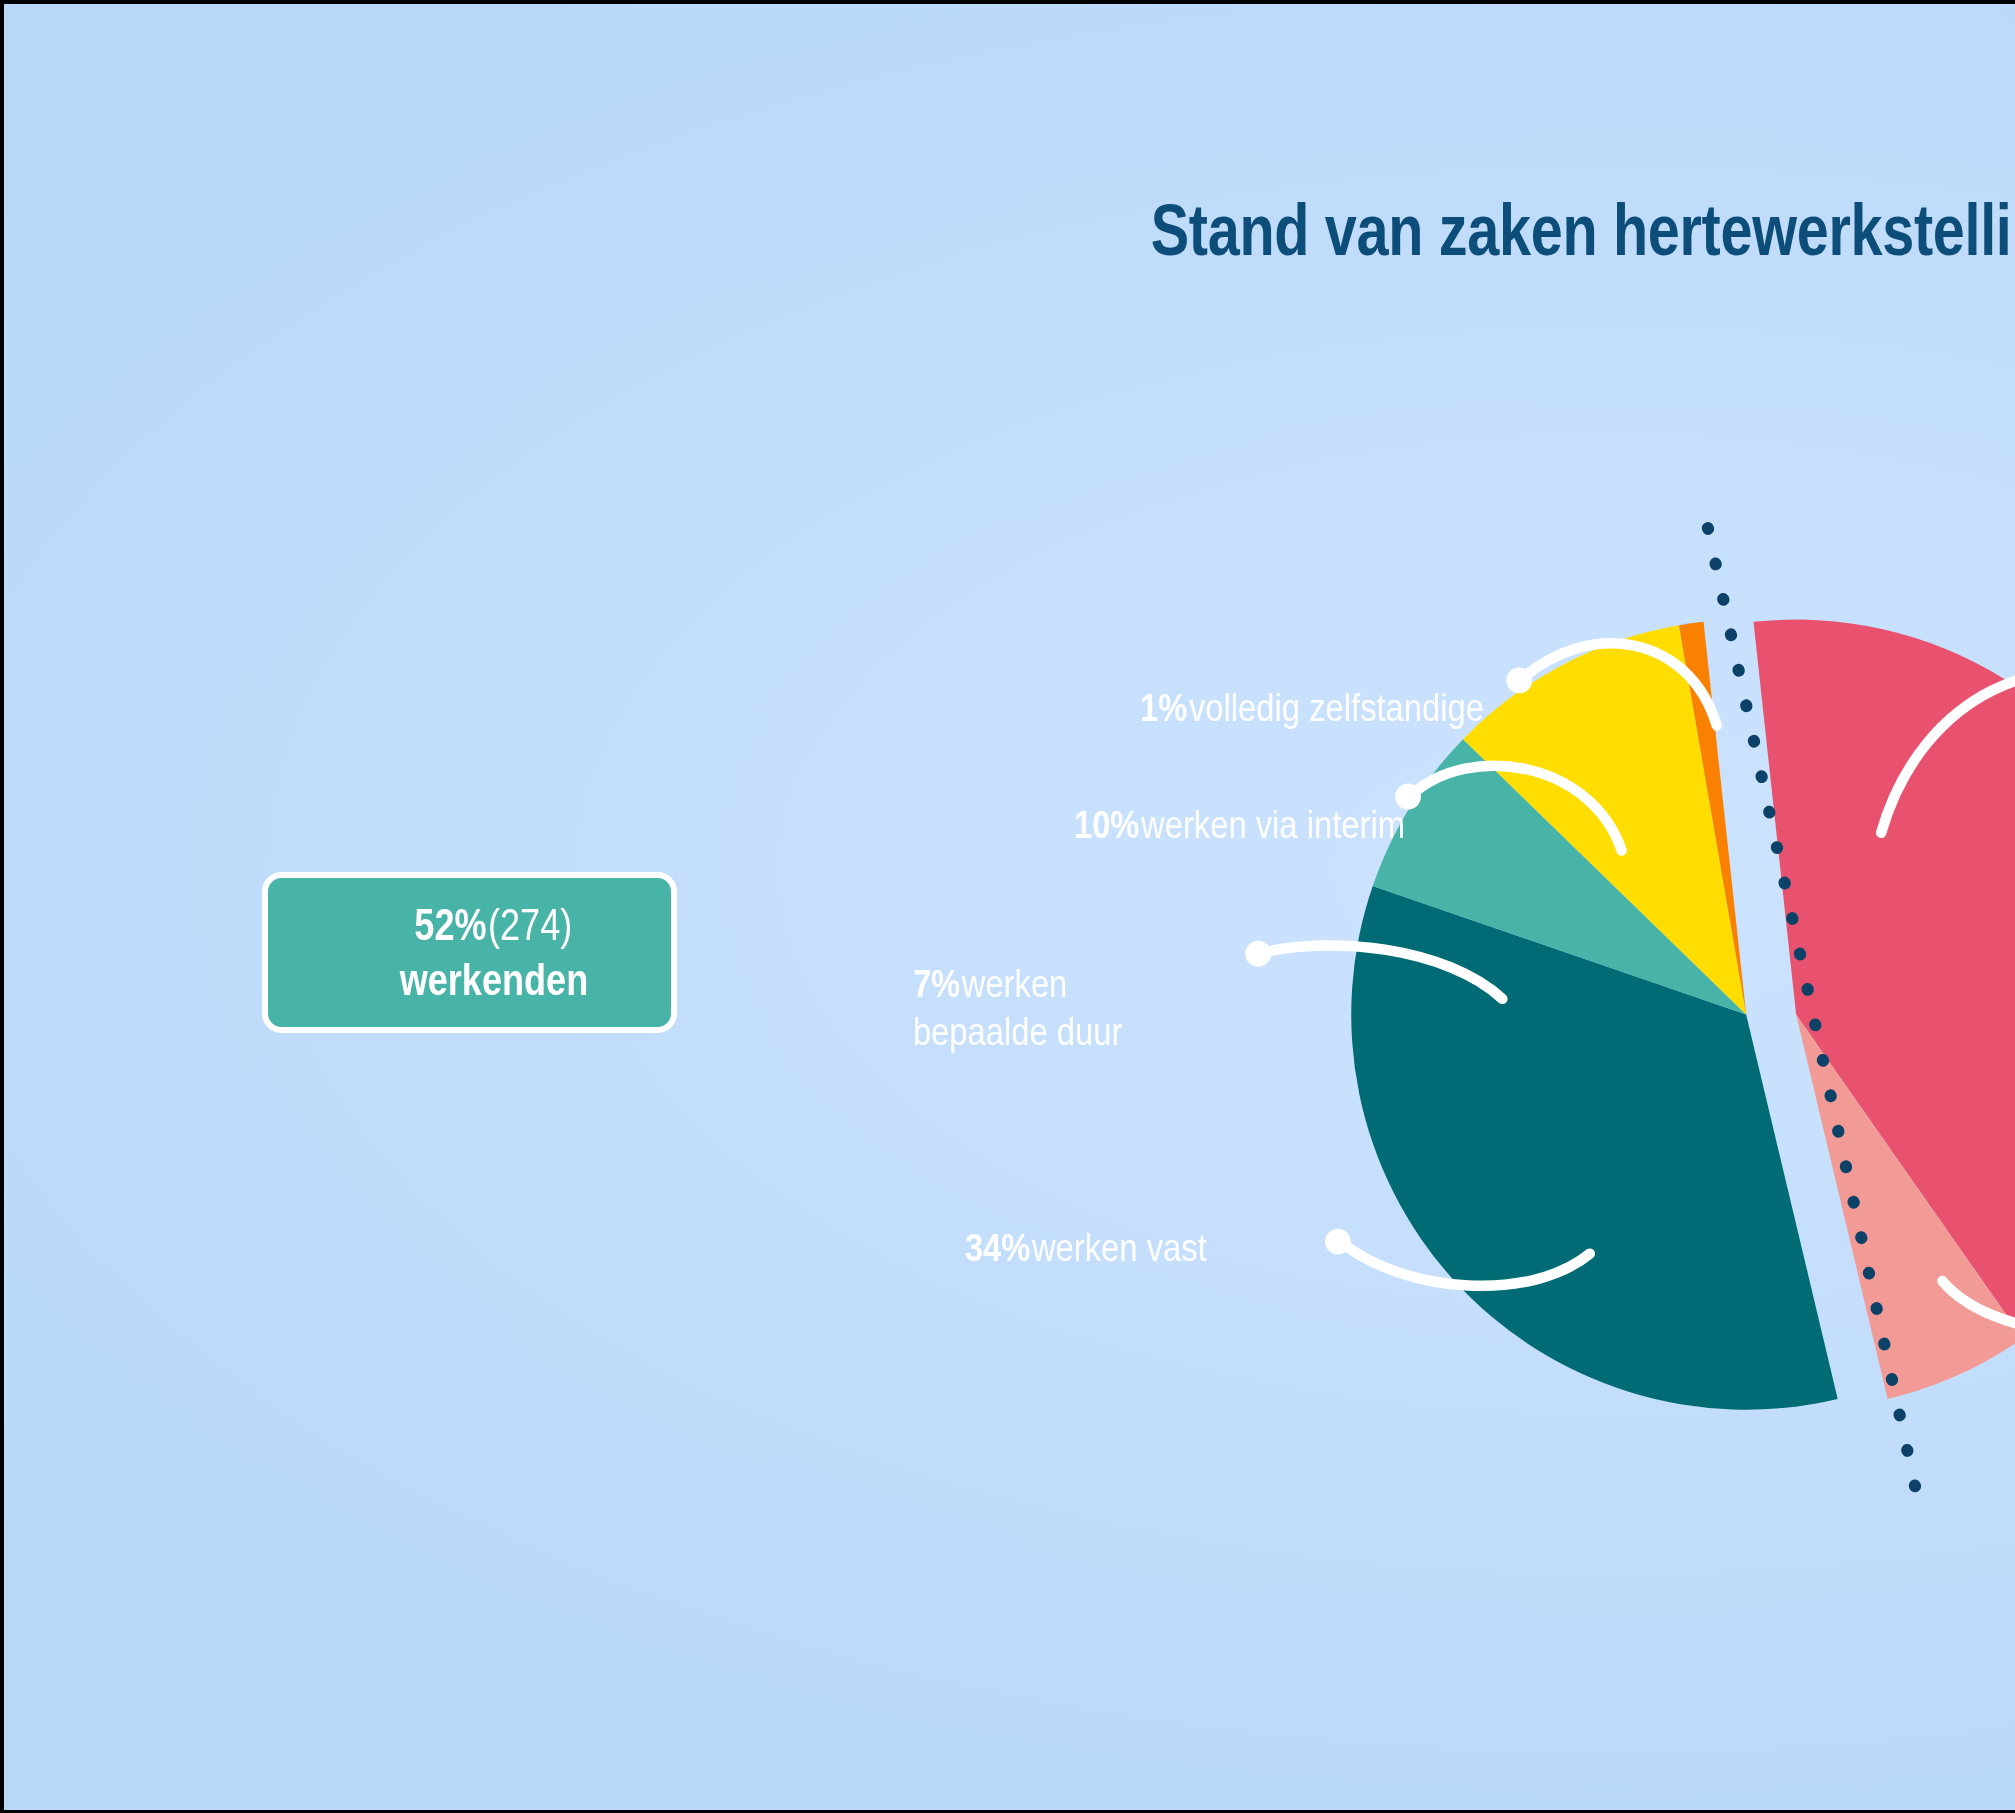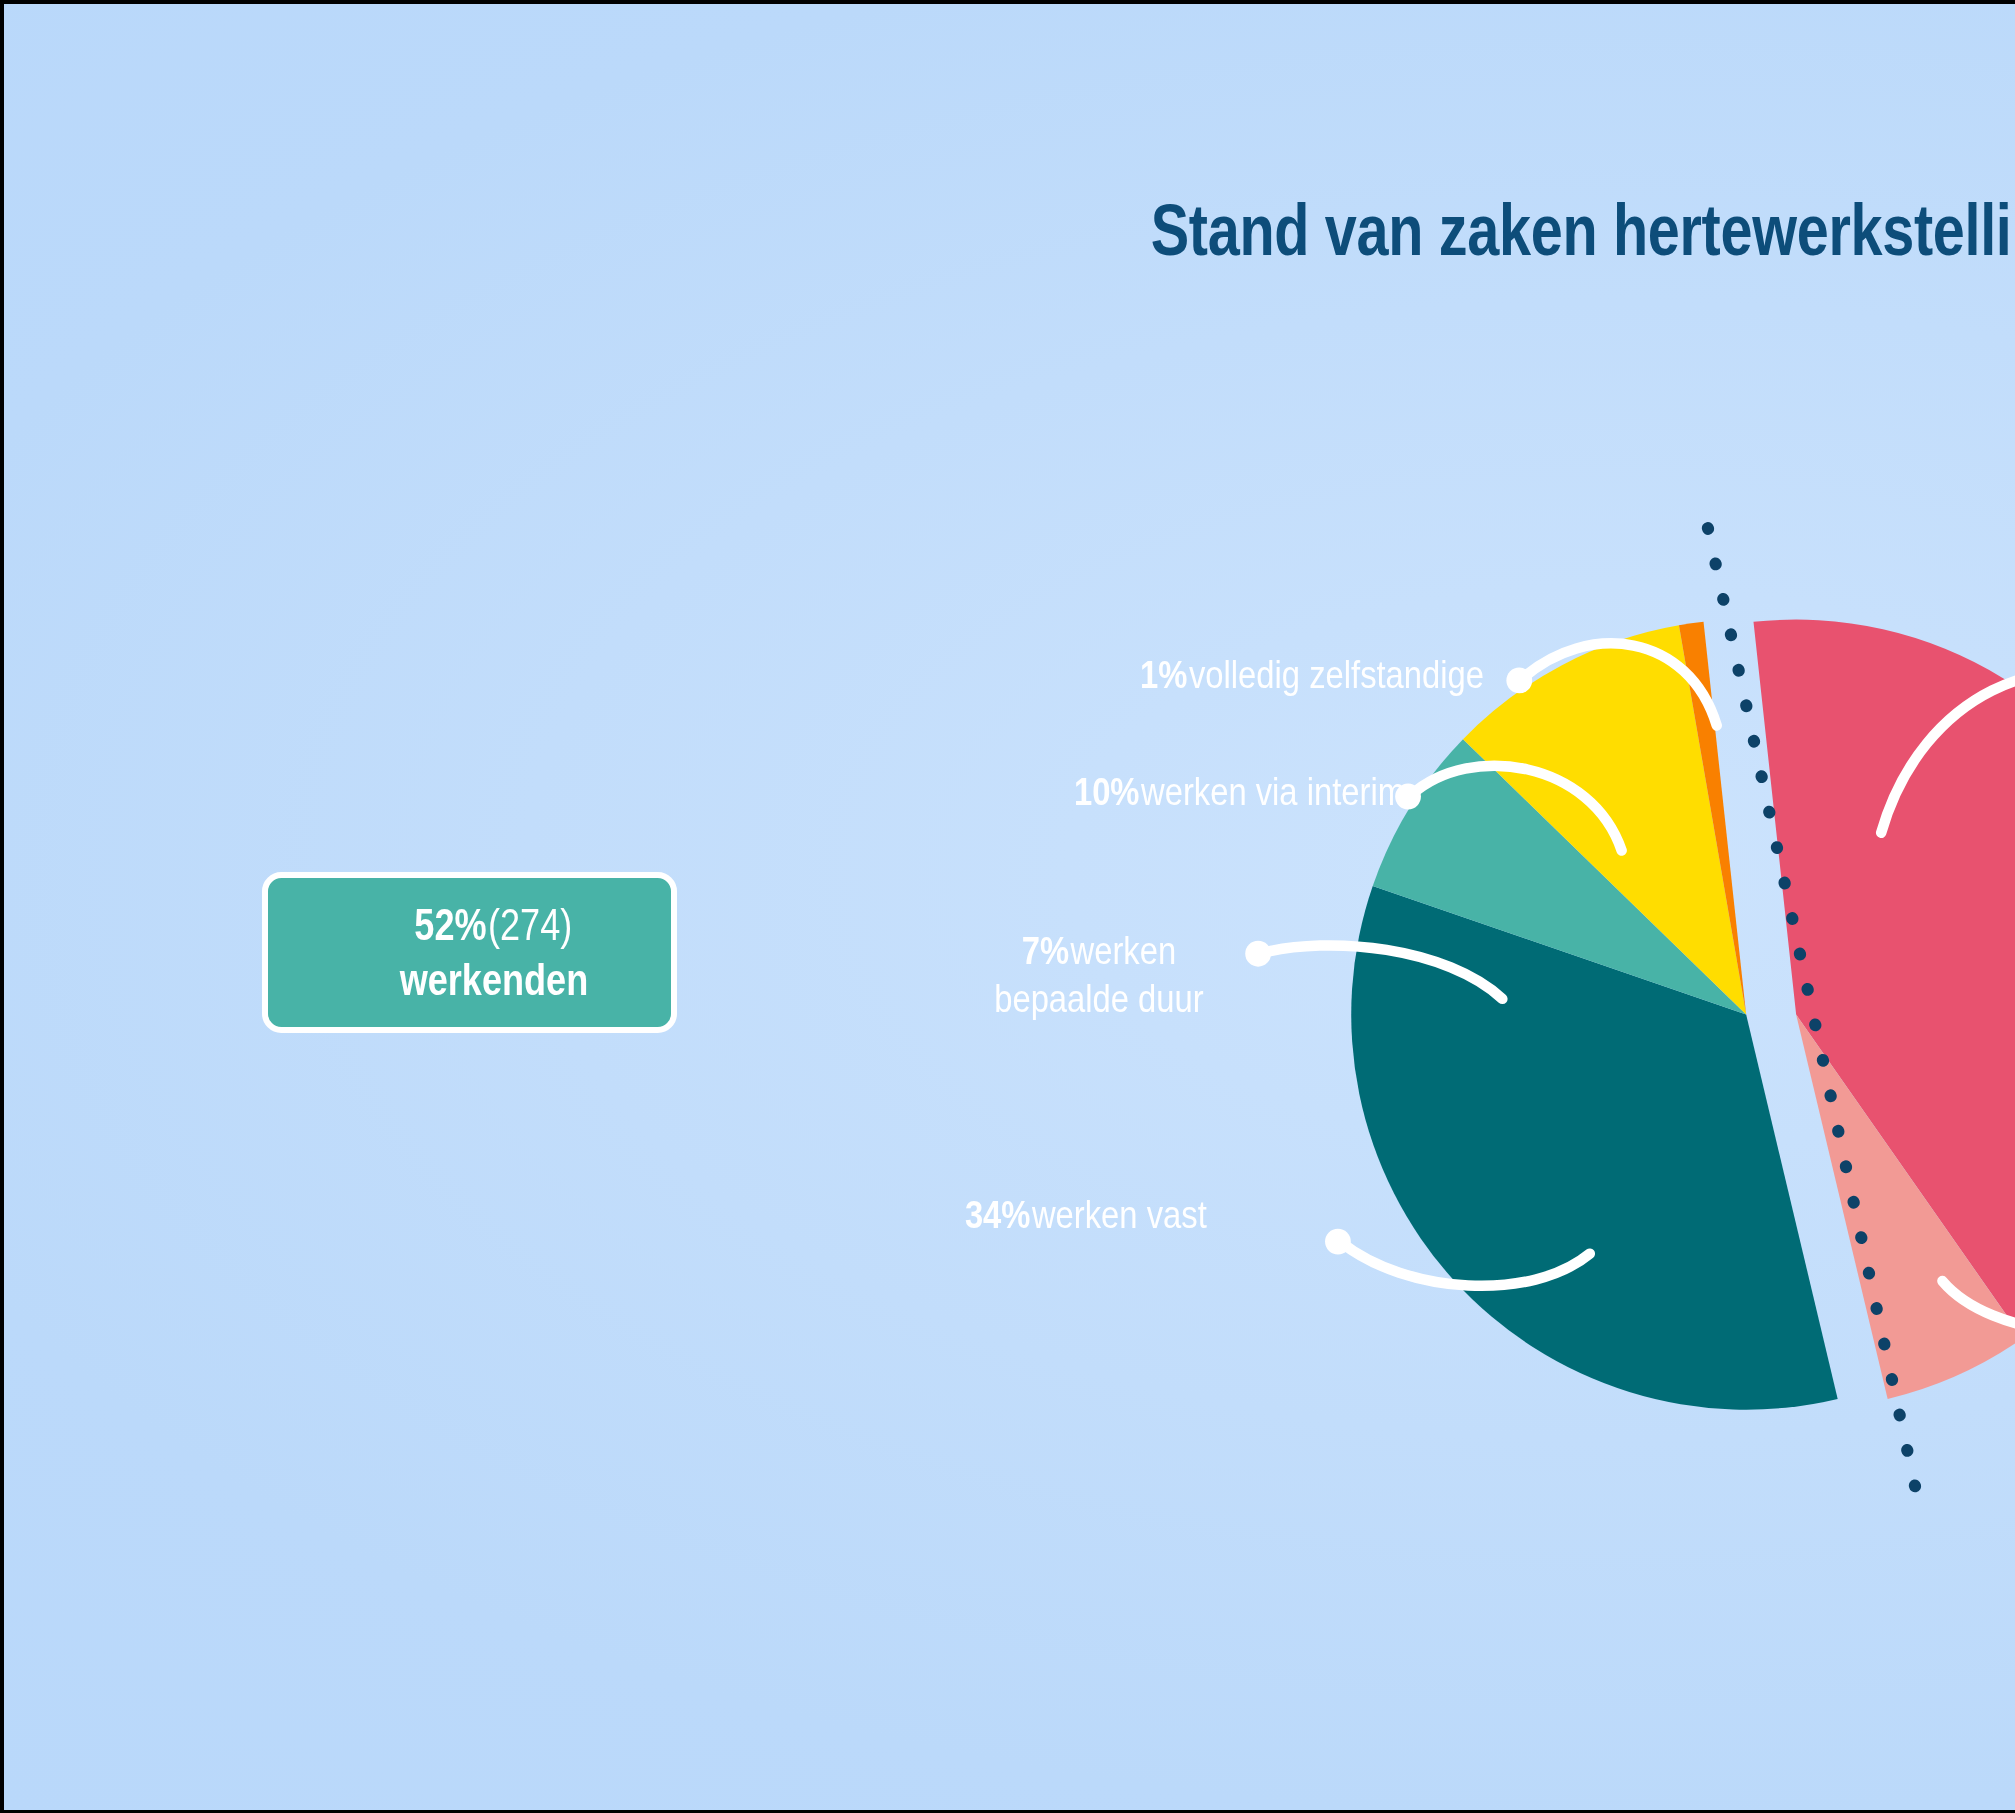--- a/index.html
+++ b/index.html
@@ -84,29 +84,30 @@
     background: #48b3a7;
     padding-left: 48px;
   }
 
   
   .callout {
     position: absolute;
     color: #ffffff;
     white-space: nowrap;
     line-height: 1.22;
+    margin-top: 33px;
   }
   .callout .row { display: block; transform: scaleX(0.84); }
   .callout.left  .row { transform-origin: 100% 50%; }
   .callout .pct { font-weight: bold; font-size: 39px; }
   .callout .txt { font-weight: normal; font-size: 39px; }
 
   #cl-zelfstandige { left: 875px; top: 647px; text-align: right; width: 605px; }
   #cl-interim      { left: 796px; top: 764px; text-align: right; width: 605px; }
-  #cl-bepaalde     { left: 838px; top: 923px; text-align: center; width: 443px; }
+  #cl-bepaalde     { left: 838px; top: 923px; text-align: left; width: 443px; }
   #cl-vast         { left: 890px; top: 1187px; width: 443px; }
 </style>
 </head>
 <body>
 
 <div id="stage">
 
   <div id="chart-title">Stand van zaken hertewerkstelling</div>
 
   <svg id="pie-svg" viewBox="0 0 8000 4500" preserveAspectRatio="none">

